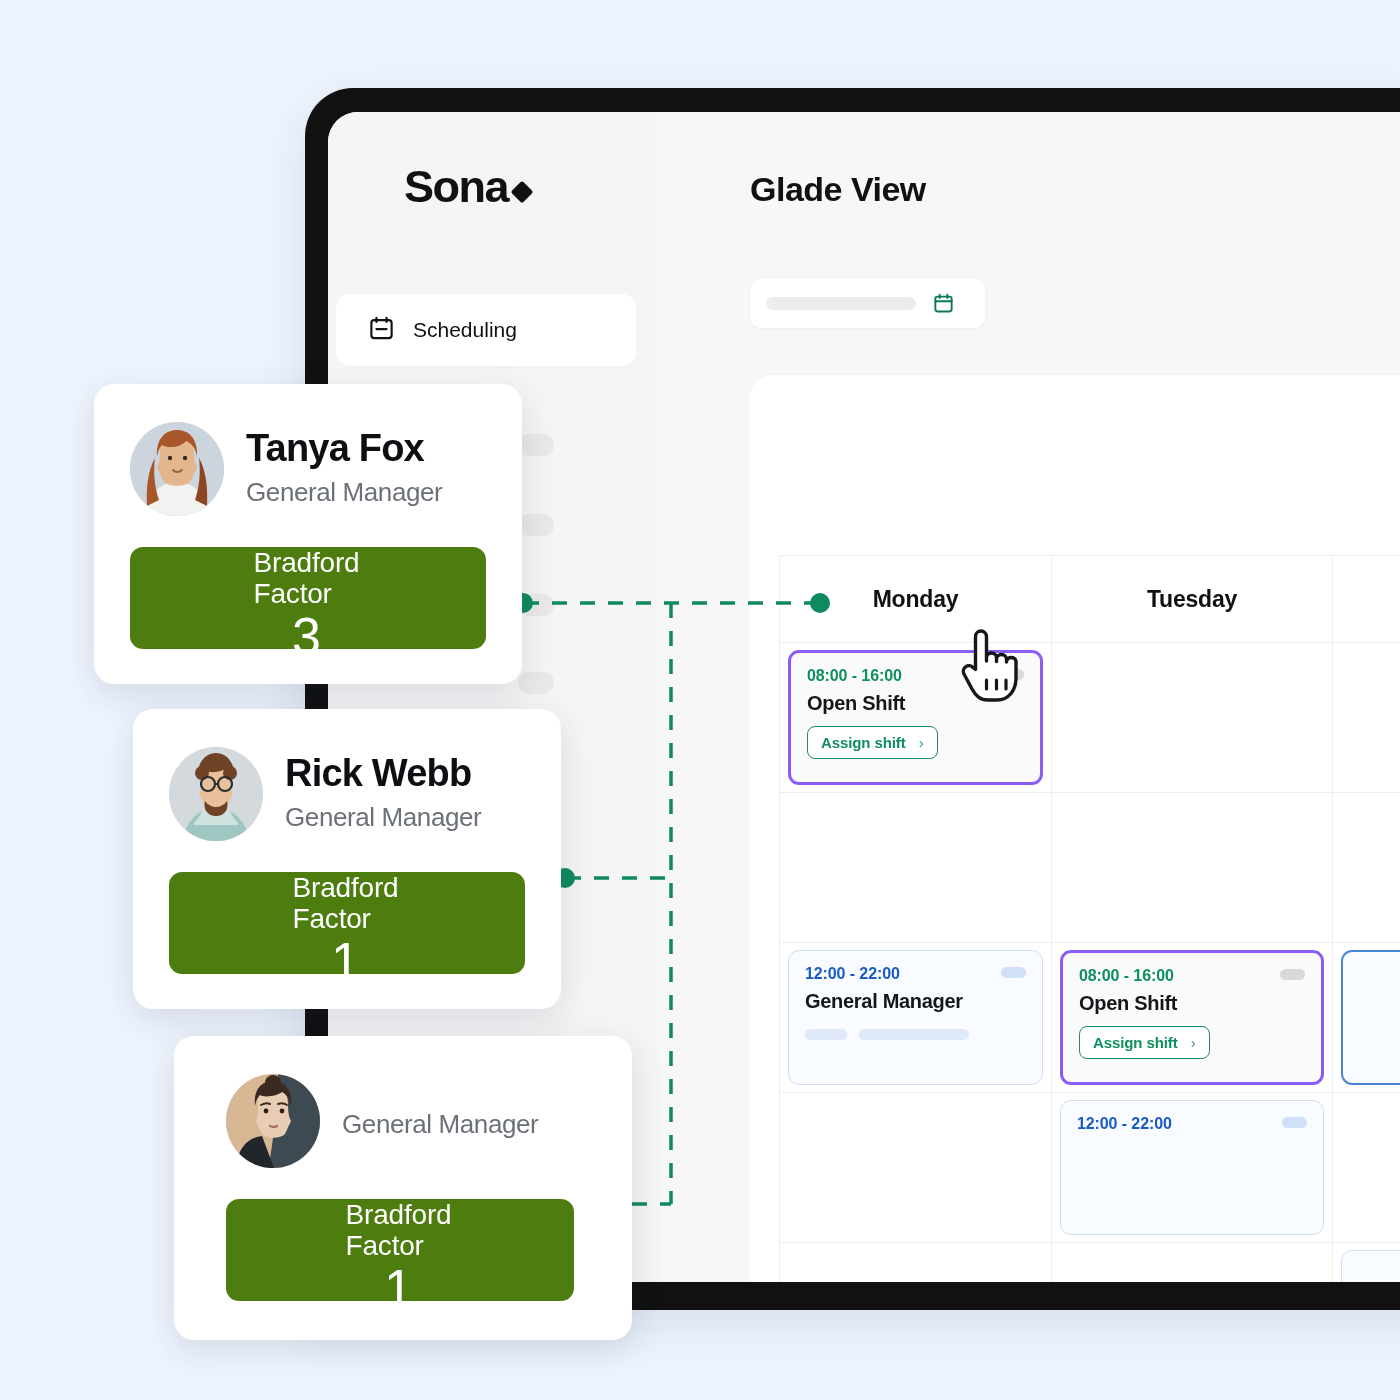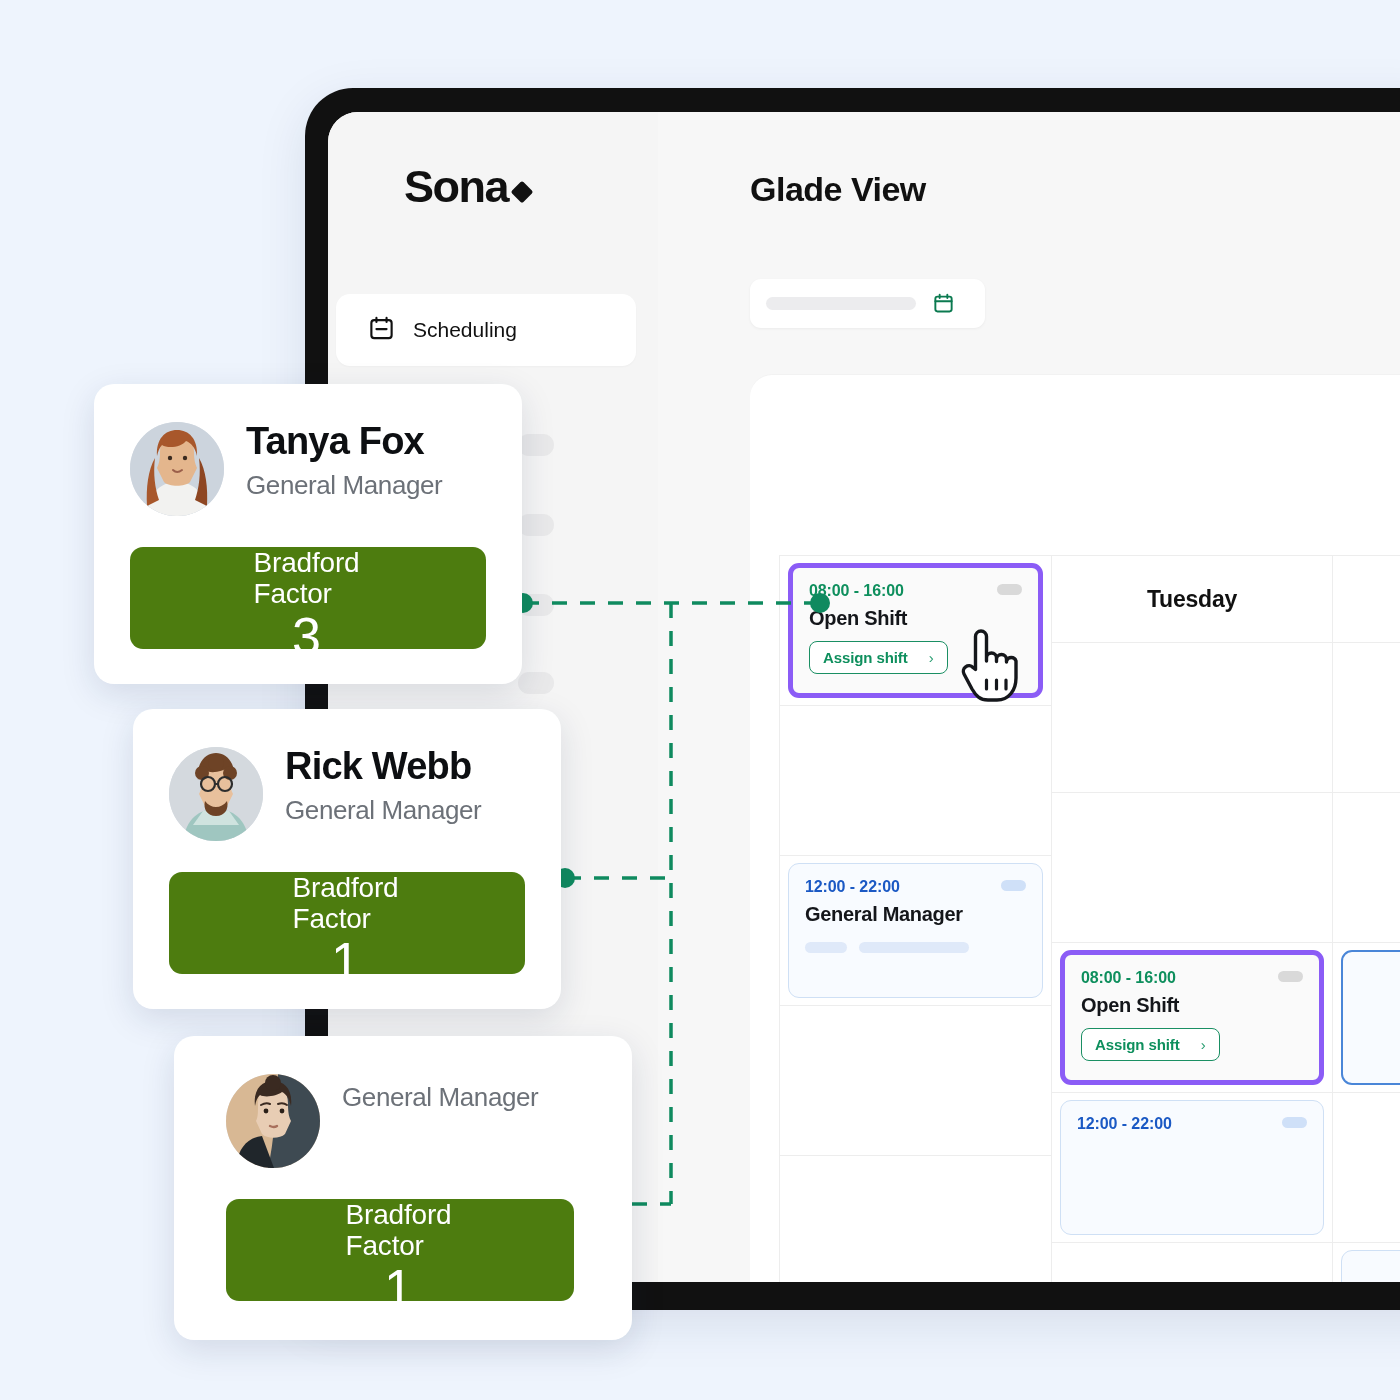--- a/index.html
+++ b/index.html
@@ -115,21 +115,21 @@
     padding:7px 8px;
   }
 
   
   .shift-card{
     height:100%;box-sizing:border-box;
     border-radius:11px;
     padding:14px 16px 0 16px;
     position:relative;
   }
-  .shift-card.open{background:#fafafa;border:5px solid #8b5cf6;}
+  .shift-card.open{background:#fafafa;border:3px solid #8b5cf6;}
   .shift-card.filled{background:#f8fbff;border:1px solid #cfe0f5;}
   .shift-card.filled.strong{background:#f8fbff;border:2px solid #4a86d8;}
   .shift-time{font-size:16px;font-weight:700;letter-spacing:-.1px;}
   .shift-card.open .shift-time{color:#0e8f5d;}
   .shift-card.filled .shift-time{color:#1b59c4;}
   .shift-role{
     margin-top:7px;font-size:20px;font-weight:600;color:#14161a;
     letter-spacing:-.3px;white-space:nowrap;
   }
   .shift-pill{
@@ -137,42 +137,42 @@
     width:25px;height:11px;border-radius:6px;
   }
   .shift-card.open .shift-pill{background:#d9d9d9;}
   .shift-card.filled .shift-pill{background:#cfe0f8;}
   .skel-row{margin-top:16px;display:flex;gap:12px;}
   .skel-row i{display:block;height:11px;border-radius:6px;background:#dfe9f9;}
   .skel-row i.a{width:42px;}
   .skel-row i.b{width:110px;}
   .assign-btn{
     margin-top:11px;
-    display:inline-flex;align-items:center;gap:21px;
+    display:inline-flex;align-items:center;gap:13px;
     height:31px;padding:0 13px;
     border:1px solid #1a8f63;border-radius:8px;
     background:#fff;color:#0e8f5d;
     font-size:15px;font-weight:600;letter-spacing:-.1px;
   }
   .assign-btn .chev{font-size:15px;font-weight:500;color:#2a9e72;}
 
   
   #hand-cursor{position:absolute;left:955px;top:625px;}
 
   
   #connector-lines{position:absolute;left:0;top:0;width:1400px;height:1400px;pointer-events:none;}
 
   
   .emp-card{
     position:absolute;
     background:#fff;border-radius:20px;
     box-shadow:0 10px 34px rgba(20,40,80,.13);
     box-sizing:border-box;
   }
-  .emp-head{display:flex;align-items:flex-start;}
+  .emp-head{display:flex;align-items:center;}
   .emp-avatar{
     border-radius:50%;overflow:hidden;flex:none;
     background:#d7dde5;position:relative;
   }
   .emp-avatar svg{display:block;}
   .emp-text{margin-left:22px;}
   .emp-name{font-weight:700;color:#0d0f12;letter-spacing:-.8px;line-height:1.05;}
   .emp-role{color:#6c7178;letter-spacing:-.4px;line-height:1.25;}
   .bf-badge{
     background:#4d7c0f;border-radius:13px;
@@ -246,20 +246,21 @@
               <rect x="3.5" y="4.8" width="17" height="15.5" rx="2.2"></rect>
               <path d="M8 2.8v3.4M16 2.8v3.4M3.5 9.6h17"></path>
             </svg>
           </span>
         </div>
 
         <div id="calendar-surface">
           <div id="calendar-grid">
 
             <div class="cal-col" style="left:0;width:272px">
+              <div class="col-head">Monday</div>
 
               <div class="cal-cell">
                 <div class="shift-card open">
                   <div class="shift-pill"></div>
                   <div class="shift-time">08:00 - 16:00</div>
                   <div class="shift-role">Open Shift</div>
                   <div class="assign-btn">
                     <span>Assign shift</span>
                     <span class="chev">›</span>
                   </div>

